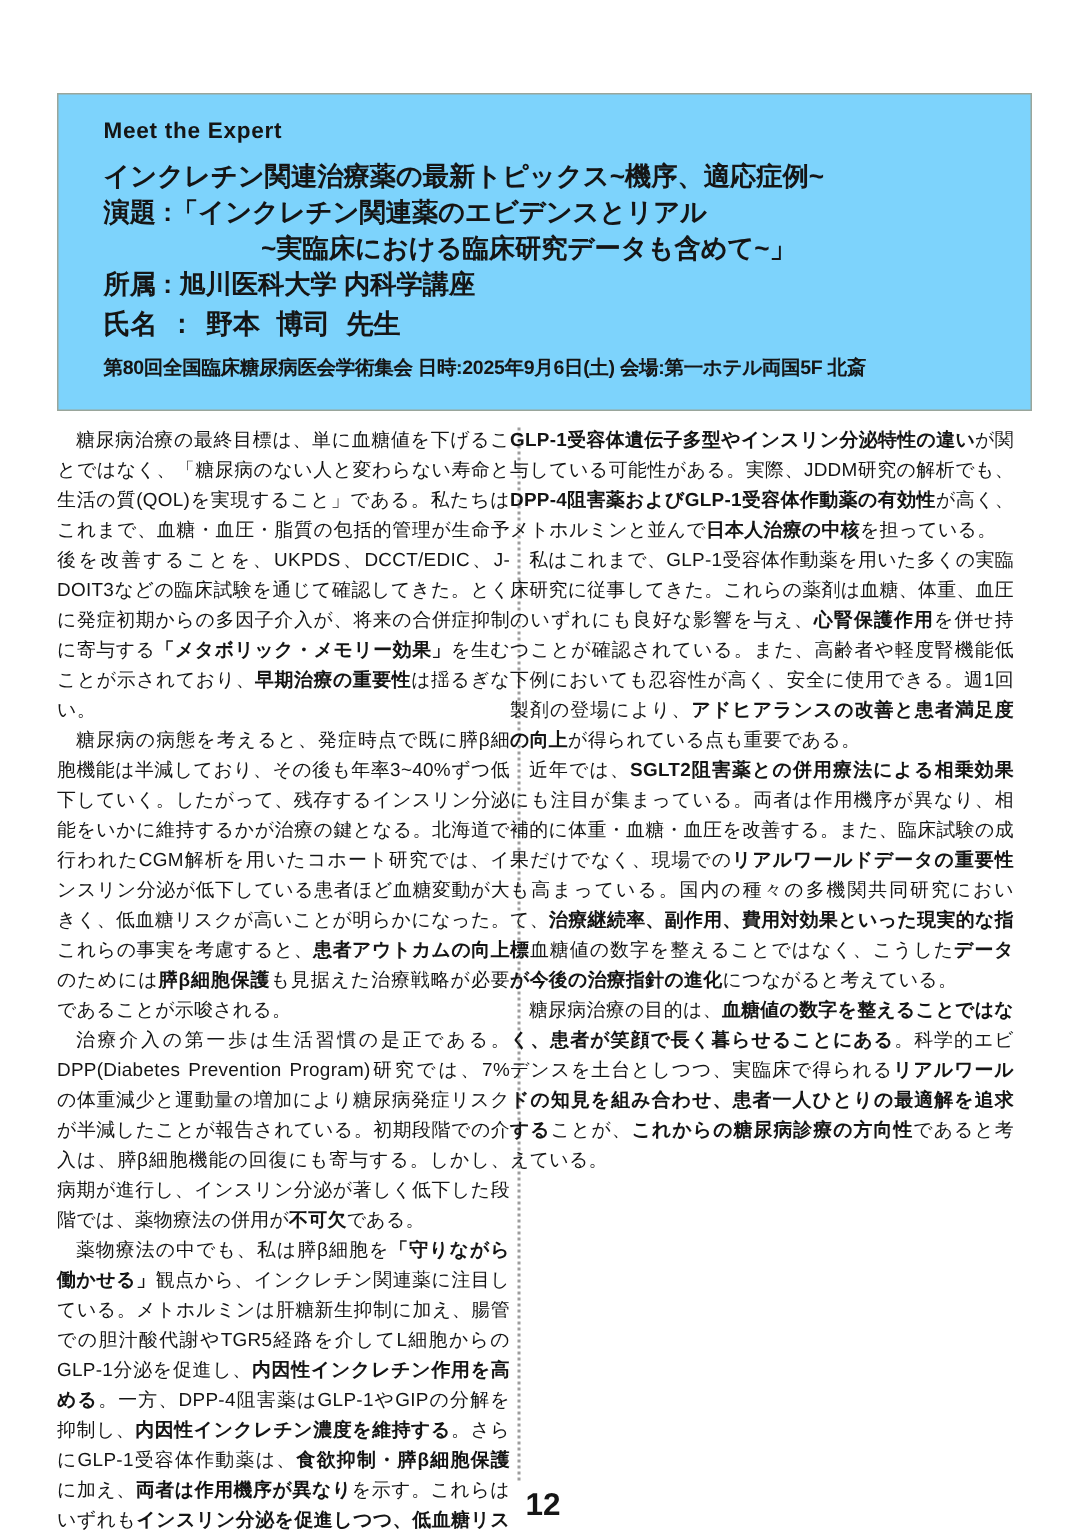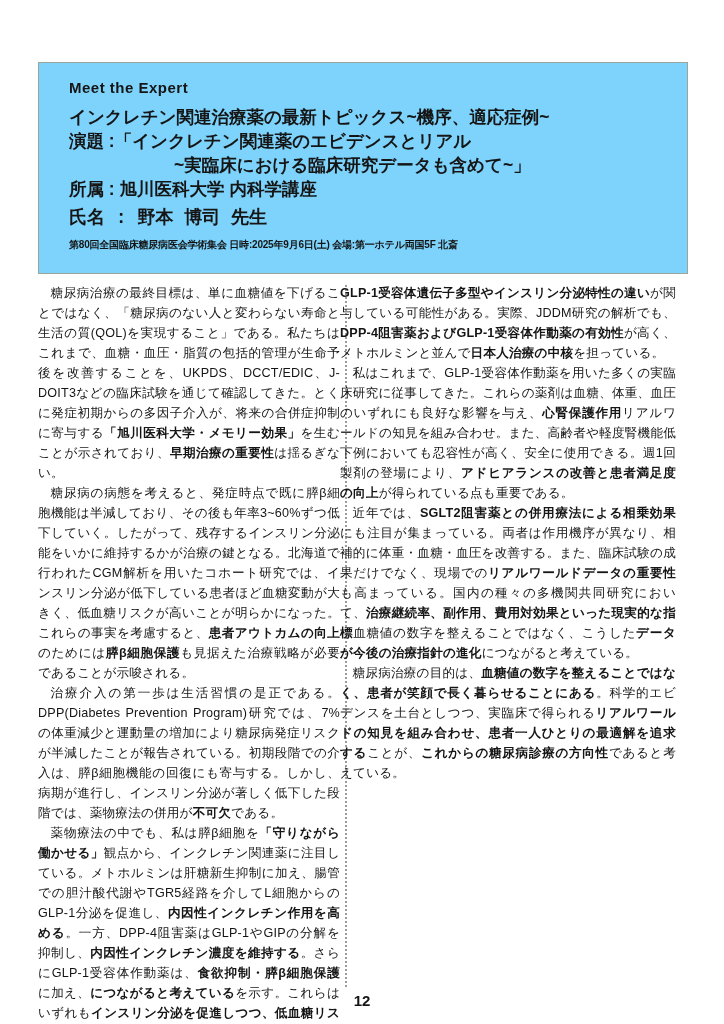--- a/index.html
+++ b/index.html
@@ -18,21 +18,21 @@
     border:1px solid #9aa69b;
     padding:14px 18px 4px 30px;
     margin-top:24px;
   }
   .eyebrow{font-size:15px;font-weight:bold;line-height:22px;letter-spacing:.5px;margin-bottom:6px;}
   .h-title{font-size:17.5px;font-weight:bold;line-height:24px;}
   .h-line{font-size:17.5px;font-weight:bold;line-height:24px;}
   .h-indent-subject{padding-left:105px;}
   .h-indent-affil{padding-left:148px;}
   .h-name{font-size:18px;font-weight:bold;line-height:28px;margin-top:3px;font-family:Liberation Mono, monospace;}
-  .h-event{font-size:10px;font-weight:bold;line-height:19px;margin-top:3px;letter-spacing:-0.2px;}
+  .h-event{font-size:13px;font-weight:bold;line-height:19px;margin-top:3px;letter-spacing:-0.2px;}
 
   .col{position:absolute;top:283px;}
   .col-left{left:38px;width:302px;}
   .col-right{left:340px;width:336px;}
   .col p{
     margin:0;
     font-size:12.6px;
     line-height:20px;
     text-align:justify;
     text-indent:1em;
@@ -40,43 +40,43 @@
   }
   .col p.no-indent{text-indent:0;}
   .col p b{font-weight:bold;}
   .divider{
     position:absolute;left:345px;top:285px;height:702px;width:0;
     border-left:2px dotted #9b9b9b;
   }
   .page-number{
     position:absolute;left:0;right:0;top:992px;
     text-align:center;
-    font-size:15px;font-weight:bold;
+    font-size:21px;font-weight:bold;
   }
 </style>
 </head>
 <body>
 
 <div class="header-box">
   <div class="eyebrow">Meet the Expert</div>
   <div class="h-title">インクレチン関連治療薬の最新トピックス~機序、適応症例~</div>
   <div class="h-line">演題 :「インクレチン関連薬のエビデンスとリアル</div>
   <div class="h-line h-indent-subject">~実臨床における臨床研究データも含めて~」</div>
   <div class="h-line">所属 : 旭川医科大学 内科学講座</div>
   <div class="h-name">氏名 : 野本 博司 先生</div>
   <div class="h-event">第80回全国臨床糖尿病医会学術集会 日時:2025年9月6日(土) 会場:第一ホテル両国5F 北斎</div>
 </div>
 
 <div class="col col-left">
-    <p><span>糖尿病治療の最終目標は、単に血糖値を下げることではなく、「糖尿病のない人と変わらない寿命と生活の質(QOL)を実現すること」である。私たちはこれまで、血糖・血圧・脂質の包括的管理が生命予後を改善することを、UKPDS、DCCT/EDIC、J-DOIT3などの臨床試験を通じて確認してきた。とくに発症初期からの多因子介入が、将来の合併症抑制に寄与する</span><b>「旭川医科大学・メモリー効果」</b><span>を生むことが示されており、</span><b>早期治療の重要性</b><span>は揺るぎない。</span></p>
-    <p><span>糖尿病の病態を考えると、発症時点で既に膵β細胞機能は半減しており、その後も年率3~60%ずつ低下していく。したがって、残存するインスリン分泌能をいかに維持するかが治療の鍵となる。北海道で行われたCGM解析を用いたコホート研究では、インスリン分泌が低下している患者ほど血糖変動が大きく、低血糖リスクが高いことが明らかになった。これらの事実を考慮すると、</span><b>患者アウトカムの向上</b><span>のためには</span><b>膵β細胞保護</b><span>も見据えた治療戦略が必要であることが示唆される。</span></p>
+    <p><span>糖尿病治療の最終目標は、単に血糖値を下げることではなく、「糖尿病のない人と変わらない寿命と生活の質(QOL)を実現すること」である。私たちはこれまで、血糖・血圧・脂質の包括的管理が生命予後を改善することを、UKPDS、DCCT/EDIC、J-DOIT3などの臨床試験を通じて確認してきた。とくに発症初期からの多因子介入が、将来の合併症抑制に寄与する</span><b>「メタボリック・メモリー効果」</b><span>を生むことが示されており、</span><b>早期治療の重要性</b><span>は揺るぎない。</span></p>
+    <p><span>糖尿病の病態を考えると、発症時点で既に膵β細胞機能は半減しており、その後も年率3~40%ずつ低下していく。したがって、残存するインスリン分泌能をいかに維持するかが治療の鍵となる。北海道で行われたCGM解析を用いたコホート研究では、インスリン分泌が低下している患者ほど血糖変動が大きく、低血糖リスクが高いことが明らかになった。これらの事実を考慮すると、</span><b>患者アウトカムの向上</b><span>のためには</span><b>膵β細胞保護</b><span>も見据えた治療戦略が必要であることが示唆される。</span></p>
     <p><span>治療介入の第一歩は生活習慣の是正である。DPP(Diabetes Prevention Program)研究では、7%の体重減少と運動量の増加により糖尿病発症リスクが半減したことが報告されている。初期段階での介入は、膵β細胞機能の回復にも寄与する。しかし、病期が進行し、インスリン分泌が著しく低下した段階では、薬物療法の併用が</span><b>不可欠</b><span>である。</span></p>
-    <p><span>薬物療法の中でも、私は膵β細胞を</span><b>「守りながら働かせる」</b><span>観点から、インクレチン関連薬に注目している。メトホルミンは肝糖新生抑制に加え、腸管での胆汁酸代謝やTGR5経路を介してL細胞からのGLP-1分泌を促進し、</span><b>内因性インクレチン作用を高める</b><span>。一方、DPP-4阻害薬はGLP-1やGIPの分解を抑制し、</span><b>内因性インクレチン濃度を維持する</b><span>。さらにGLP-1受容体作動薬は、</span><b>食欲抑制・膵β細胞保護</b><span>に加え、</span><b>につながると考えている</b><span>を示す。これらはいずれも</span><b>インスリン分泌を促進しつつ、低血糖リスクを抑える特徴</b></p>
+    <p><span>薬物療法の中でも、私は膵β細胞を</span><b>「守りながら働かせる」</b><span>観点から、インクレチン関連薬に注目している。メトホルミンは肝糖新生抑制に加え、腸管での胆汁酸代謝やTGR5経路を介してL細胞からのGLP-1分泌を促進し、</span><b>内因性インクレチン作用を高める</b><span>。一方、DPP-4阻害薬はGLP-1やGIPの分解を抑制し、</span><b>内因性インクレチン濃度を維持する</b><span>。さらにGLP-1受容体作動薬は、</span><b>食欲抑制・膵β細胞保護</b><span>に加え、</span><b>両者は作用機序が異なり</b><span>を示す。これらはいずれも</span><b>インスリン分泌を促進しつつ、低血糖リスクを抑える特徴</b></p>
   </div>
 <div class="divider"></div>
 <div class="col col-right">
     <p class="no-indent"><b>GLP-1受容体遺伝子多型やインスリン分泌特性の違い</b><span>が関与している可能性がある。実際、JDDM研究の解析でも、</span><b>DPP-4阻害薬およびGLP-1受容体作動薬の有効性</b><span>が高く、メトホルミンと並んで</span><b>日本人治療の中核</b><span>を担っている。</span></p>
-    <p><span>私はこれまで、GLP-1受容体作動薬を用いた多くの実臨床研究に従事してきた。これらの薬剤は血糖、体重、血圧のいずれにも良好な影響を与え、</span><b>心腎保護作用</b><span>リアルワールドの知見を組み合わせ。また、高齢者や軽度腎機能低下例においても忍容性が高く、安全に使用できる。週1回製剤の登場により、</span><b>アドヒアランスの改善と患者満足度の向上</b><span>が得られている点も重要である。</span></p>
+    <p><span>私はこれまで、GLP-1受容体作動薬を用いた多くの実臨床研究に従事してきた。これらの薬剤は血糖、体重、血圧のいずれにも良好な影響を与え、</span><b>心腎保護作用</b><span>を併せ持つことが確認されている。また、高齢者や軽度腎機能低下例においても忍容性が高く、安全に使用できる。週1回製剤の登場により、</span><b>アドヒアランスの改善と患者満足度の向上</b><span>が得られている点も重要である。</span></p>
     <p><span>近年では、</span><b>SGLT2阻害薬との併用療法による相乗効果</b><span>にも注目が集まっている。両者は作用機序が異なり、相補的に体重・血糖・血圧を改善する。また、臨床試験の成果だけでなく、現場での</span><b>リアルワールドデータの重要性</b><span>も高まっている。国内の種々の多機関共同研究において、</span><b>治療継続率、副作用、費用対効果といった現実的な指標</b><span>血糖値の数字を整えることではなく、こうした</span><b>データが今後の治療指針の進化</b><span>につながると考えている。</span></p>
     <p><span>糖尿病治療の目的は、</span><b>血糖値の数字を整えることではなく、患者が笑顔で長く暮らせることにある</b><span>。科学的エビデンスを土台としつつ、実臨床で得られる</span><b>リアルワールドの知見を組み合わせ、患者一人ひとりの最適解を追求する</b><span>ことが、</span><b>これからの糖尿病診療の方向性</b><span>であると考えている。</span></p>
   </div>
 
 <div class="page-number">12</div>
 
 </body></html>

